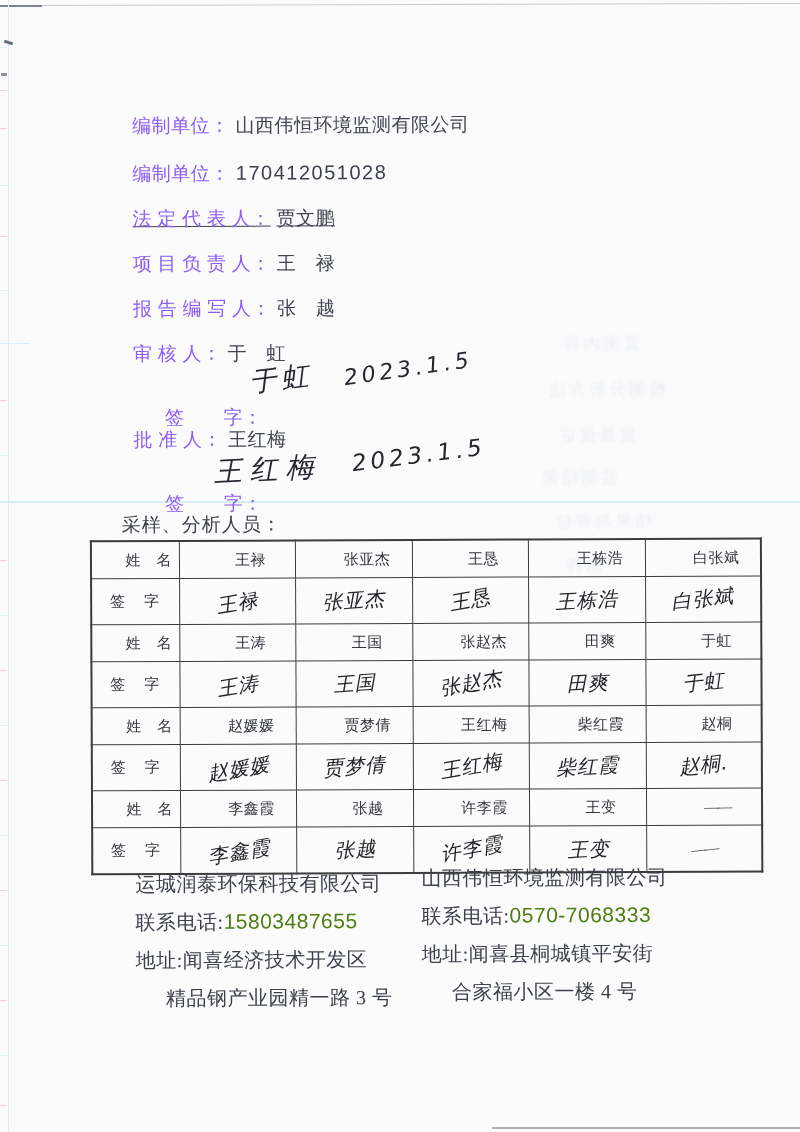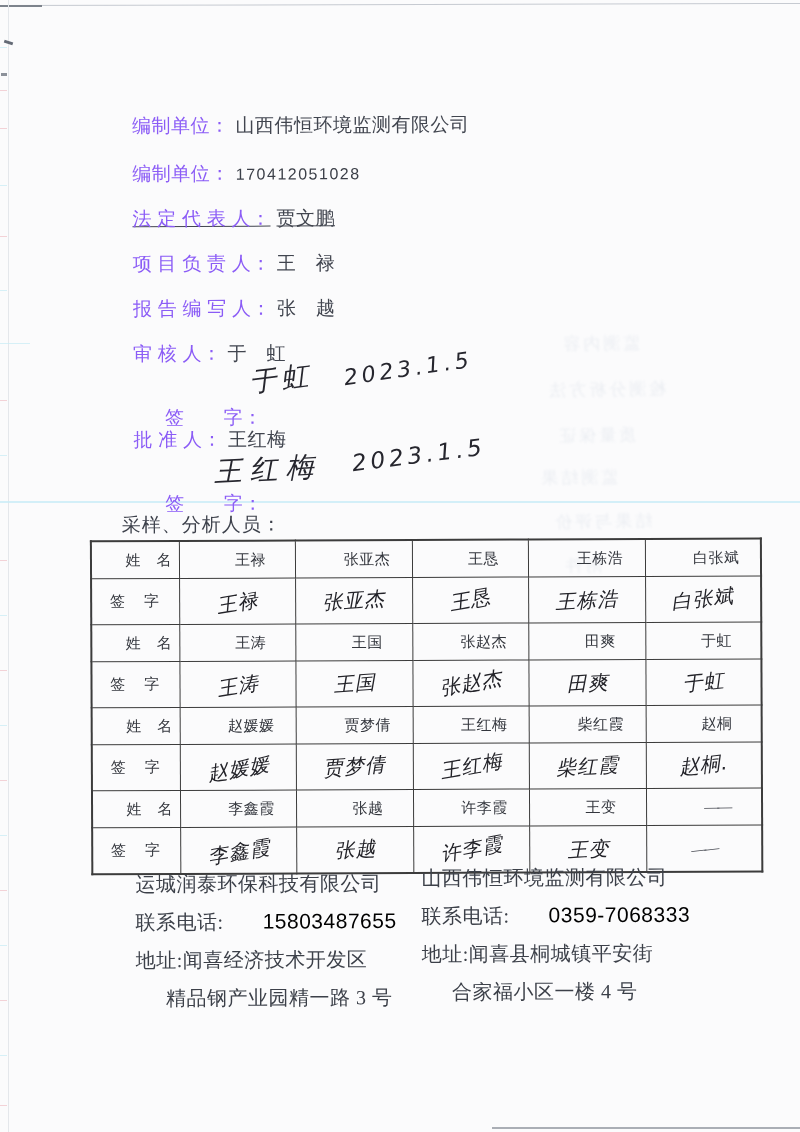--- a/index.html
+++ b/index.html
@@ -15,21 +15,21 @@
   .bottom-line{position:absolute;left:492px;top:1127px;width:308px;height:2px;background:#aaaeb5;}
   .speck-a{position:absolute;left:4px;top:41px;width:9px;height:3px;background:#646a76;transform:rotate(18deg);}
   .speck-b{position:absolute;left:1px;top:73px;width:6px;height:3px;background:#8c919a;}
   .tick{position:absolute;left:0;height:1px;opacity:.75;}
   .rule-cyan-full{position:absolute;left:0;top:501px;width:800px;height:2px;opacity:.8;}
 
   
   .field{position:absolute;left:134px;font-size:19px;color:#41454f;letter-spacing:.5px;white-space:pre;}
   .field .lab{color:#8b5cf6;}
   .field .val{margin-left:6px;}
-  .field .num{font-family:"Liberation Sans","DejaVu Sans",sans-serif;font-size:16px;letter-spacing:1.5px;color:#3b3f48;}
+  .field .num{font-family:"Liberation Sans","DejaVu Sans",sans-serif;font-size:20px;letter-spacing:1.5px;color:#3b3f48;}
 
   
   .hw{position:absolute;font-family:"DejaVu Sans",sans-serif;font-style:italic;color:#26262e;white-space:pre;}
   .sig1-name{left:250px;top:360px;font-size:27px;letter-spacing:5px;transform:rotate(-7deg);}
   .sig1-date{left:344px;top:356px;font-size:22px;letter-spacing:4px;transform:rotate(-8deg);}
   .sig2-name{left:214px;top:450px;font-size:28px;letter-spacing:8px;transform:rotate(-3deg);}
   .sig2-date{left:352px;top:442px;font-size:23px;letter-spacing:4px;transform:rotate(-7deg);}
 
   .section-title{position:absolute;left:122px;top:511px;font-size:19px;color:#3d414b;letter-spacing:1px;}
 
@@ -48,21 +48,21 @@
   tr.sign-row td:nth-child(5) .sig-ink{transform:rotate(-3deg) translateY(1px);}
   tr.sign-row td:nth-child(6) .sig-ink{transform:rotate(-6deg);}
   .dash{font-style:normal;font-family:"Liberation Serif",serif;font-size:15px;letter-spacing:-2px;color:#4a4d55;transform:none;}
 
   
   .f-col{position:absolute;font-size:20px;color:#3c4049;letter-spacing:.5px;}
   .f-left{left:134px;top:868px;}
   .f-right{left:420px;top:863px;}
   .f-col .line{height:38px;line-height:30px;white-space:pre;}
   .f-col .indent{padding-left:30px;}
-  .f-col .num{font-family:"Liberation Sans","DejaVu Sans",sans-serif;font-size:21px;letter-spacing:.5px;color:#000000;margin-left:39px;}
+  .f-col .num{font-family:"Liberation Sans","DejaVu Sans",sans-serif;font-size:21px;letter-spacing:.5px;color:#4d7c0f;}
 
   
   .ghost{position:absolute;transform:scaleX(-1) rotate(1deg);color:#90a2bb;opacity:.15;
          filter:blur(1.1px);font-size:17px;letter-spacing:3px;white-space:pre;}
 </style>
 </head>
 <body>
 
 <div class="page">
 
@@ -209,19 +209,19 @@
 
     <div class="f-col f-left">
       <div class="line">运城润泰环保科技有限公司</div>
       <div class="line"><span>联系电话:</span><span class="num">15803487655</span></div>
       <div class="line">地址:闻喜经济技术开发区</div>
       <div class="line indent">精品钢产业园精一路 3 号</div>
     </div>
 
     <div class="f-col f-right">
       <div class="line">山西伟恒环境监测有限公司</div>
-      <div class="line"><span>联系电话:</span><span class="num">0359-7068333</span></div>
+      <div class="line"><span>联系电话:</span><span class="num">0570-7068333</span></div>
       <div class="line">地址:闻喜县桐城镇平安街</div>
       <div class="line indent">合家福小区一楼 4 号</div>
     </div>
 
   </div>
 </div>
 
 </body></html>

